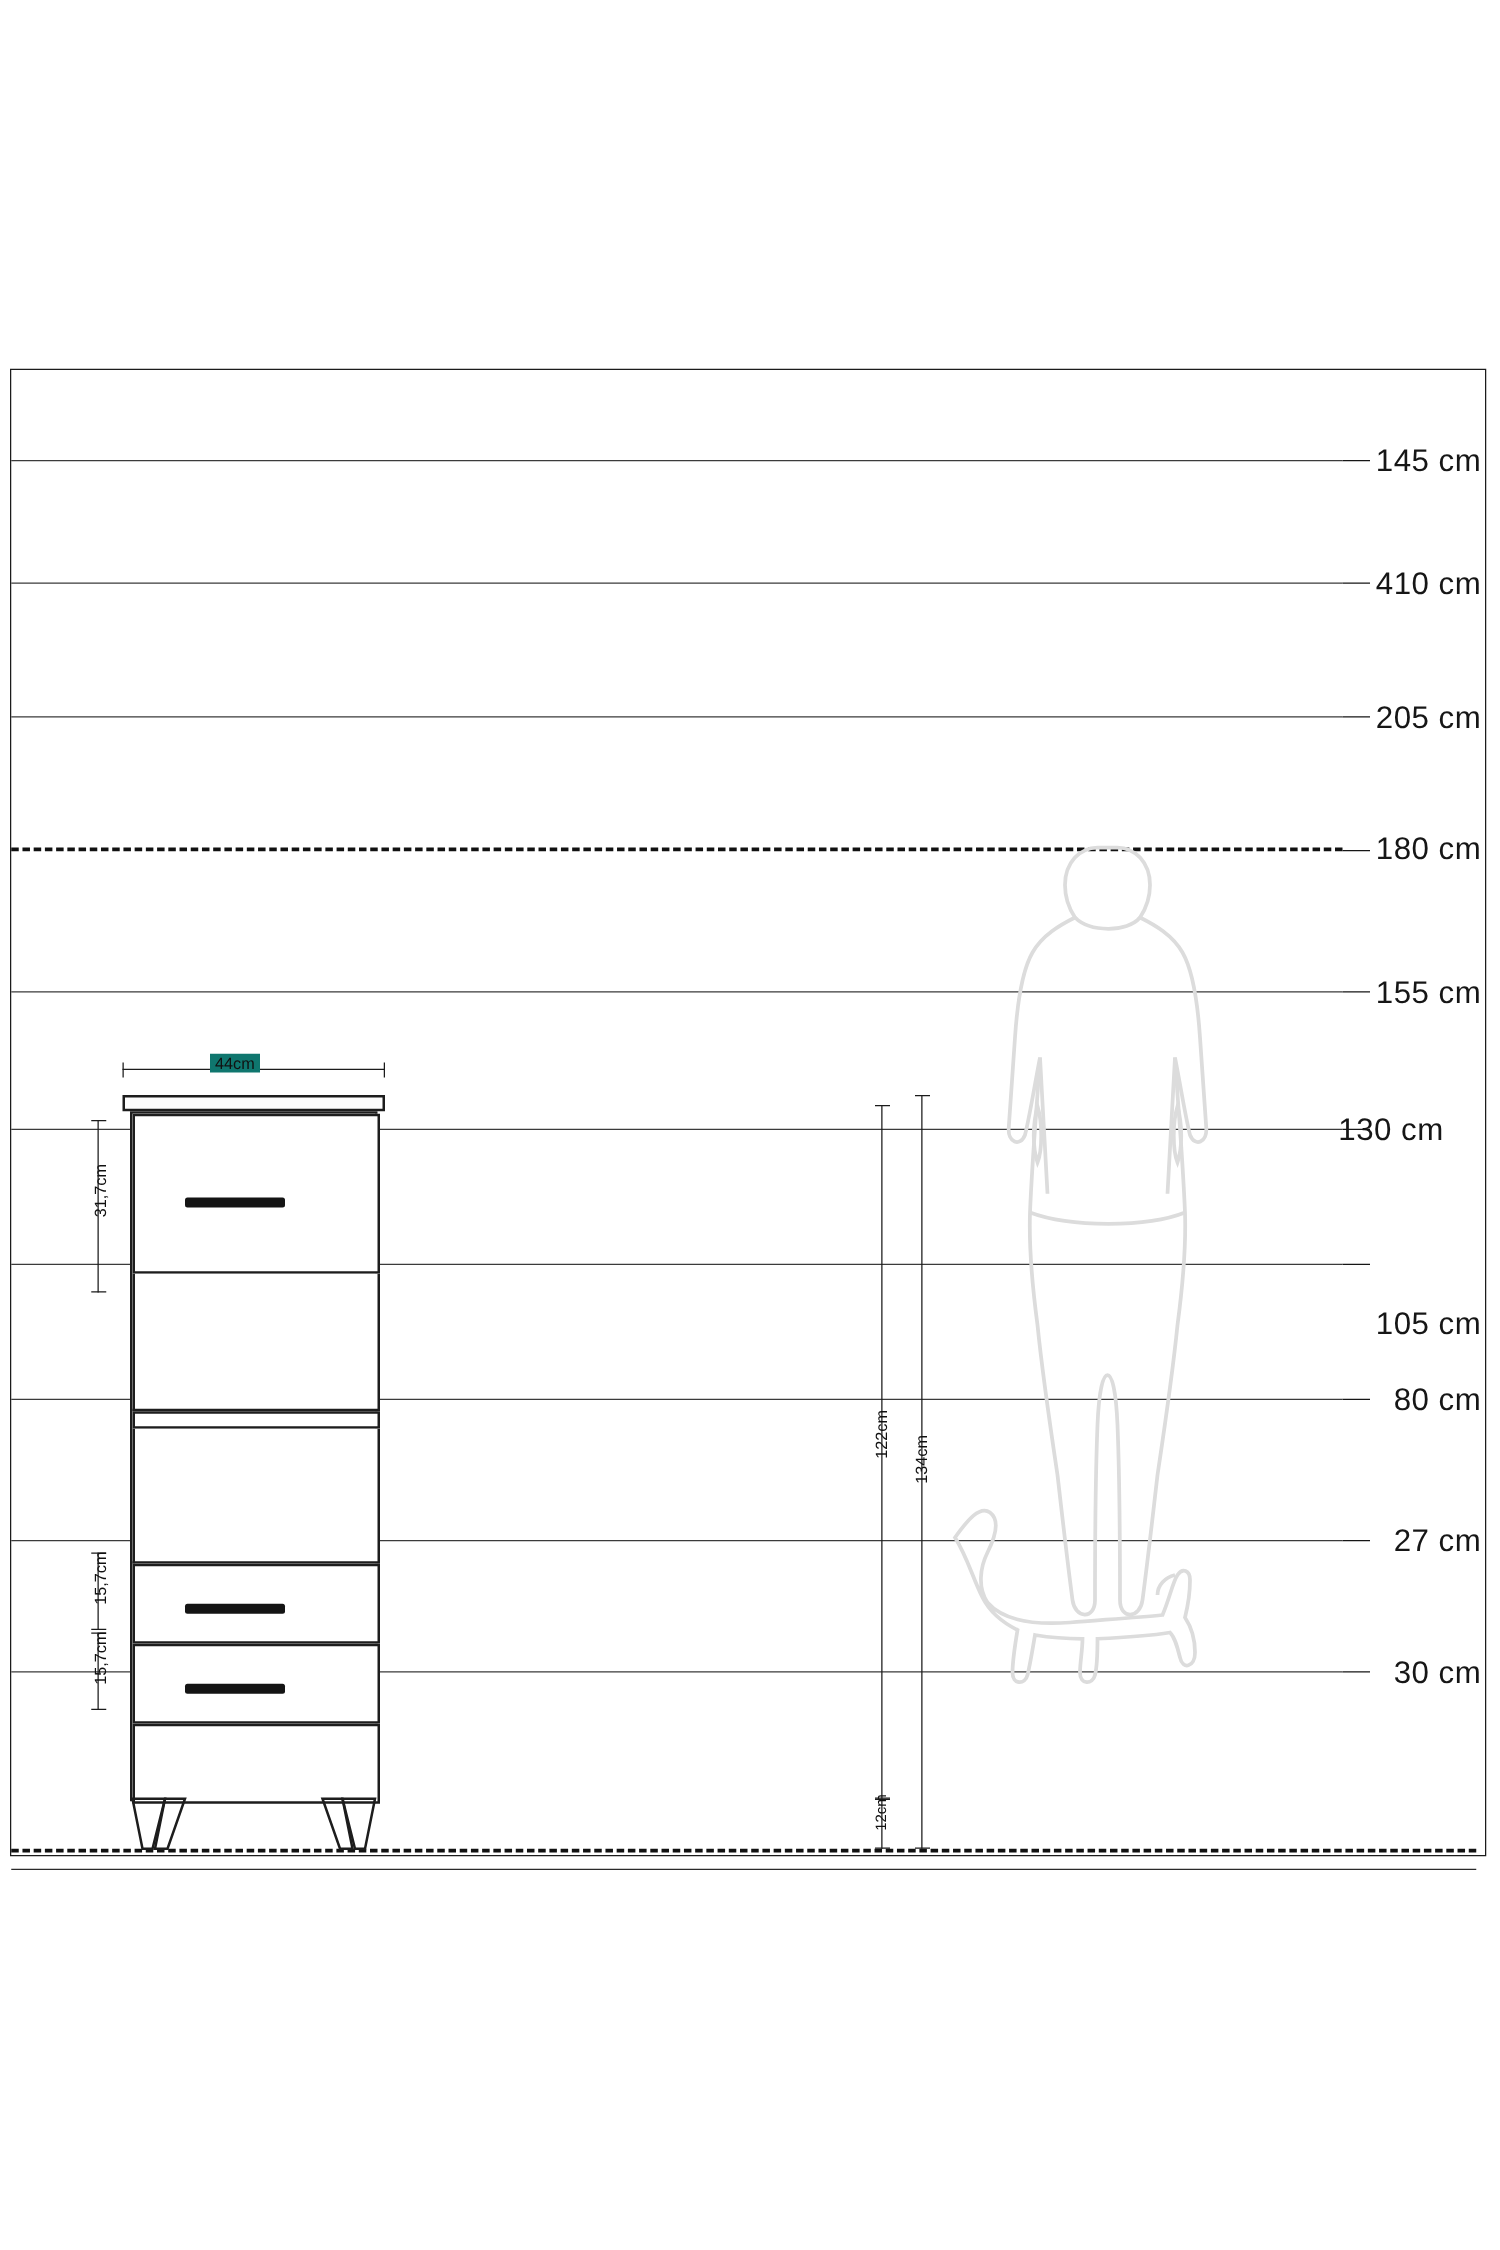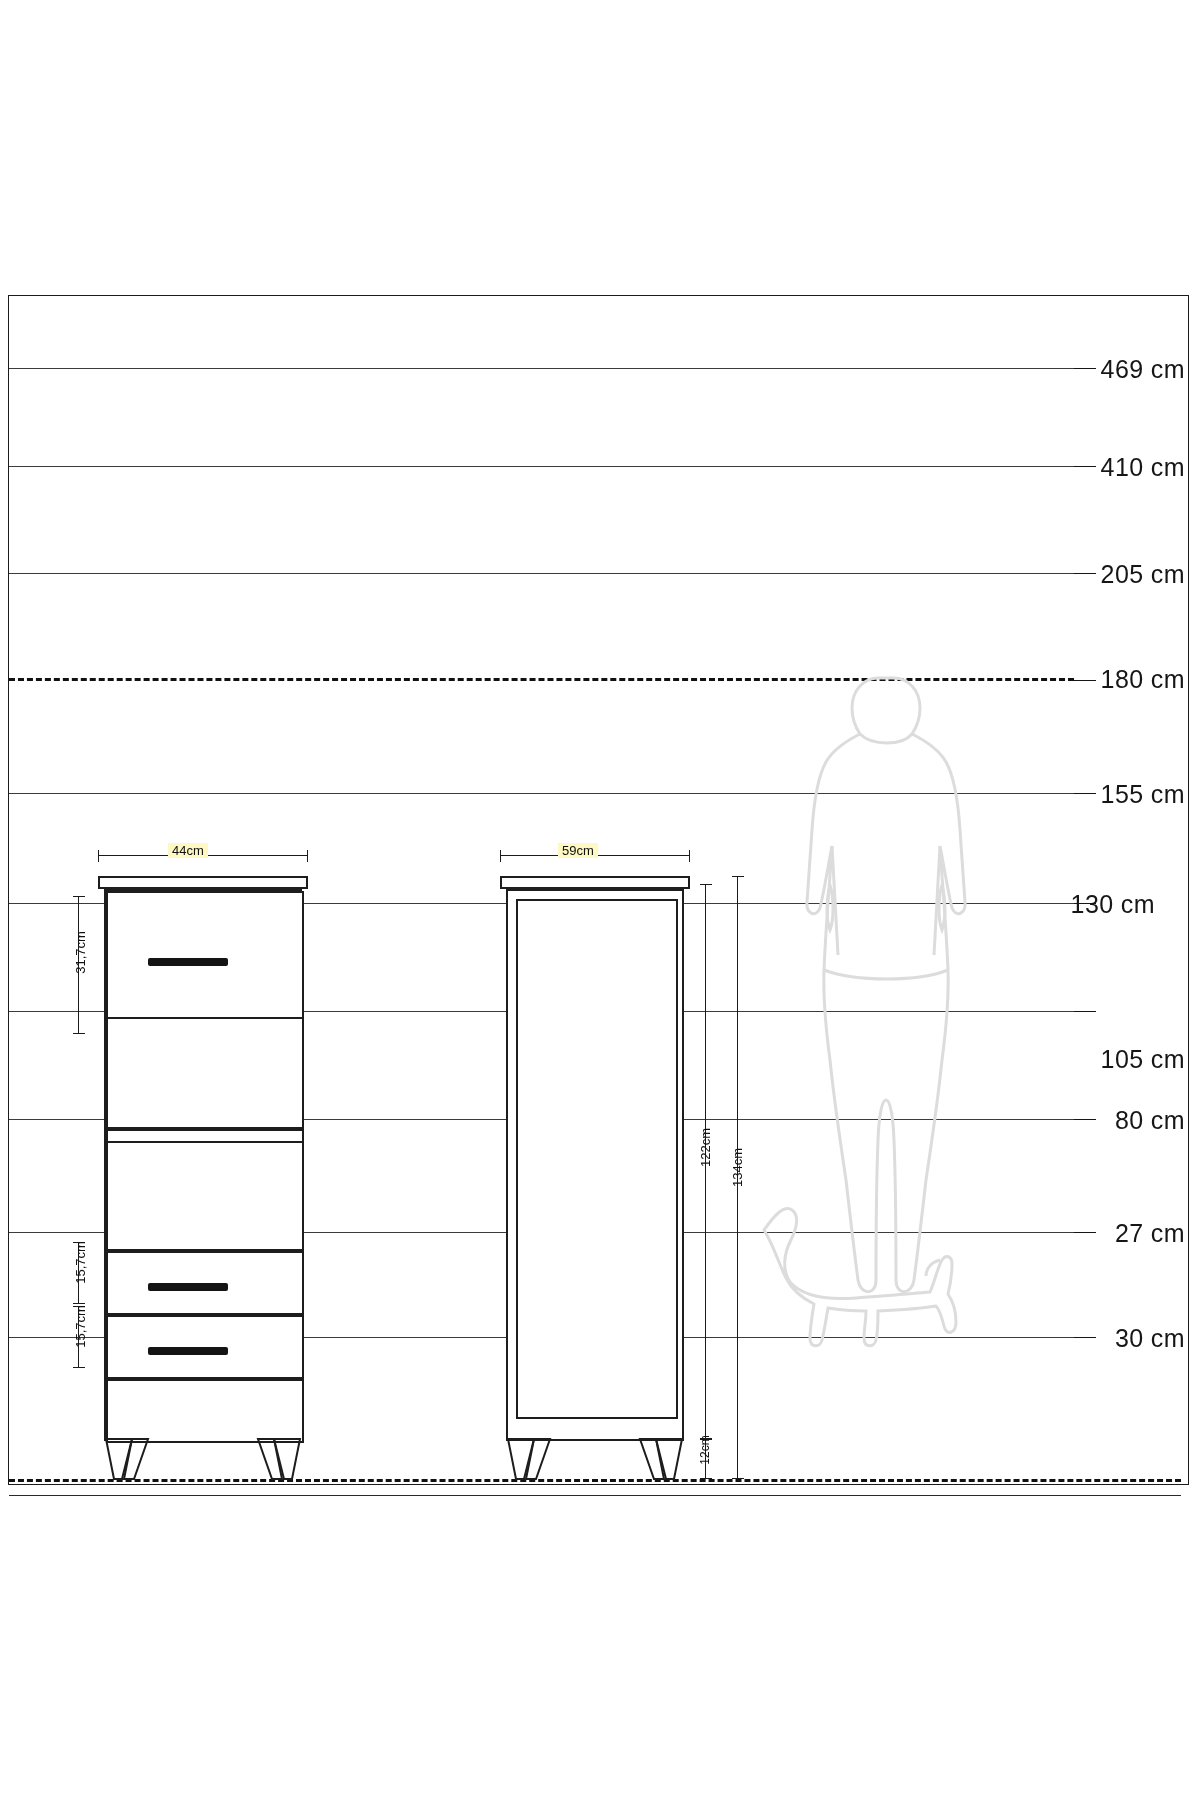--- a/index.html
+++ b/index.html
@@ -109,21 +109,21 @@
     top: -6px;
     height: 12px;
     border-left: 1px solid #1b1b1b;
   }
   .dim-h::before { left: 0; }
   .dim-h::after { right: 0; }
   .dim-label-h {
     position: absolute;
     font-size: 13px;
     color: #111;
-    background: #fef9c3;
+    background: #0f766e;
     padding: 0 4px;
     white-space: nowrap;
   }
   .dim-v {
     position: absolute;
     width: 0;
     border-left: 1px solid #1b1b1b;
   }
   .dim-v::before, .dim-v::after {
     content: "";
@@ -153,21 +153,21 @@
 </style>
 </head>
 <body>
 
 <div id="stage">
 
   <div class="frame"></div>
 
   <div class="rule" style="top:368px; width:1065px;"></div>
   <div class="rule-tick" style="left:1074px; top:368px;"></div>
-  <div class="rule-label" style="left:1085px; top:355px; width:100px;">469 cm</div>
+  <div class="rule-label" style="left:1085px; top:355px; width:100px;">145 cm</div>
 
   <div class="rule" style="top:466px; width:1065px;"></div>
   <div class="rule-tick" style="left:1074px; top:466px;"></div>
   <div class="rule-label" style="left:1085px; top:453px; width:100px;">410 cm</div>
 
   <div class="rule" style="top:573px; width:1065px;"></div>
   <div class="rule-tick" style="left:1074px; top:573px;"></div>
   <div class="rule-label" style="left:1085px; top:560px; width:100px;">205 cm</div>
 
   <div class="rule dashed" style="top:678px; width:1065px;"></div>
@@ -241,39 +241,20 @@
 
   <div class="dim-v" style="left:78px; top:896px; height:138px;"></div>
   <div class="dim-label-v" style="left:40px; top:945px; width:80px; text-align:center;">31,7cm</div>
 
   <div class="dim-v" style="left:78px; top:1242px; height:62px;"></div>
   <div class="dim-label-v" style="left:40px; top:1255px; width:80px; text-align:center;">15,7cm</div>
 
   <div class="dim-v" style="left:78px; top:1306px; height:62px;"></div>
   <div class="dim-label-v" style="left:40px; top:1319px; width:80px; text-align:center;">15,7cm</div>
 
-  <div class="unit" style="left:500px; top:876px; width:190px; height:600px;">
-
-    <div class="dim-h" style="left:0px; top:-21px; width:190px;"></div>
-    <div class="dim-label-h" style="left:58px; top:-33px;">59cm</div>
-
-    <div class="topboard" style="left:0px; top:0px; width:190px; height:13px;"></div>
-
-    <div class="carcass" style="left:6px; top:13px; width:178px; height:552px;">
-
-      <div class="drawer" style="left:8px; top:8px; width:162px; height:520px;"></div>
-    </div>
-
-    <svg style="position:absolute; left:0px; top:563px; width:190px; height:42px; overflow:visible;">
-      <polygon points="8,0 34,0 24,40 16,40" fill="none" stroke="#1d1d1d" stroke-width="2"></polygon>
-      <polygon points="34,0 50,0 36,40 26,40" fill="none" stroke="#1d1d1d" stroke-width="2"></polygon>
-      <polygon points="140,0 156,0 164,40 154,40" fill="none" stroke="#1d1d1d" stroke-width="2"></polygon>
-      <polygon points="156,0 182,0 174,40 166,40" fill="none" stroke="#1d1d1d" stroke-width="2"></polygon>
-    </svg>
-  </div>
 
   <div class="dim-v" style="left:705px; top:884px; height:555px;"></div>
   <div class="dim-label-v" style="left:665px; top:1140px; width:80px; text-align:center;">122cm</div>
 
   <div class="dim-v" style="left:737px; top:876px; height:603px;"></div>
   <div class="dim-label-v" style="left:697px; top:1160px; width:80px; text-align:center;">134cm</div>
 
   <div class="dim-v" style="left:705px; top:1439px; height:40px;"></div>
   <div class="dim-label-v" style="left:665px; top:1443px; width:80px; text-align:center; font-size:12px;">12cm</div>
 

